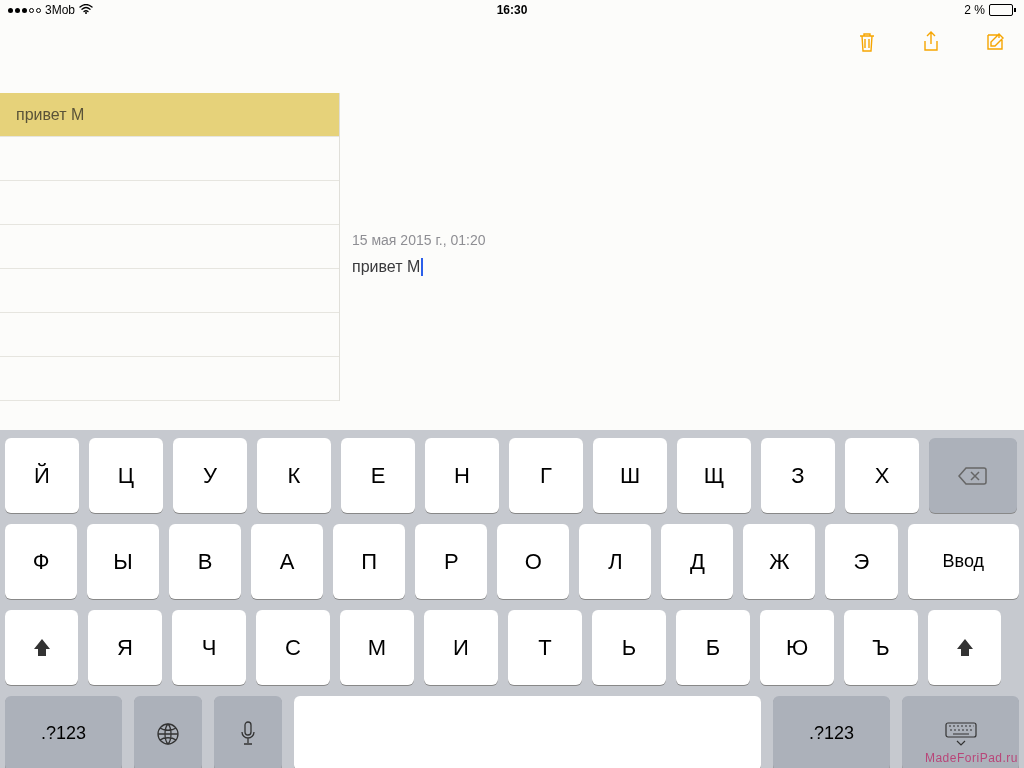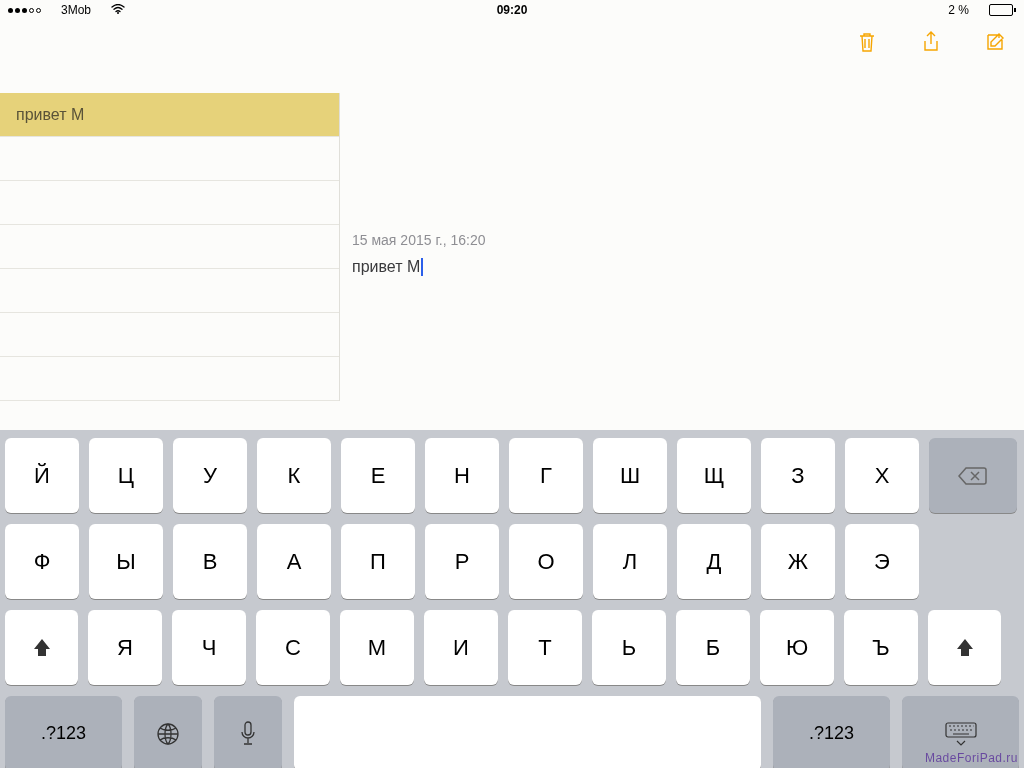--- a/index.html
+++ b/index.html
@@ -1,18 +1,18 @@
 <!DOCTYPE html>
 <html><head>
 <meta charset="utf-8">
 <style>
 html,body{margin:0;padding:0;width:1024px;height:768px;font-family:-apple-system,"Helvetica Neue",Helvetica,Arial,sans-serif;background:#fcfcfa;overflow:hidden;color:#000;}
 
 .status-bar{display:flex;justify-content:space-between;align-items:center;height:20px;padding:0 8px;font-size:12px;font-weight:500;}
-.status-left,.status-right{display:flex;align-items:center;gap:20px;}
+.status-left,.status-right{display:flex;align-items:center;gap:4px;}
 .status-center{position:absolute;left:50%;transform:translateX(-50%);font-weight:600;}
 .signal-dots{display:flex;gap:2px;align-items:center;}
 .dot{width:5px;height:5px;border-radius:50%;background:#000;}
 .dot.empty{background:transparent;border:1px solid #000;box-sizing:border-box;}
 .battery{display:flex;align-items:center;}
 .battery-body{width:22px;height:10px;border:1px solid #000;border-radius:2px;position:relative;}
 .battery-fill{height:100%;width:72%;background:#000;}
 .battery-tip{width:2px;height:4px;background:#000;margin-left:1px;}
 
 .toolbar{height:44px;display:flex;justify-content:flex-end;align-items:center;padding-right:18px;gap:42px;}
@@ -39,21 +39,21 @@
 .r2 .k-letter{width:74px;}
 .r2 .k-enter{width:114.5px;font-size:18px;}
 .r3 .k-shift{width:73px;}
 .r3 .k-letter{width:74px;}
 .r4{gap:12px;}
 .r4 .k-123{width:117px;font-size:18px;}
 .r4 .k-globe{width:68px;}
 .r4 .k-mic{width:68px;}
 .r4 .k-space{flex:1;background:#fff;}
 .r4 .k-hide{width:117px;}
-.watermark{position:absolute;right:6px;bottom:3px;font-size:12px;color:#4c1d95;opacity:.7;letter-spacing:.5px;pointer-events:none;}
+.watermark{position:absolute;right:6px;bottom:3px;font-size:12px;color:#be185d;opacity:.7;letter-spacing:.5px;pointer-events:none;}
 </style>
 </head>
 <body>
 
 <div class="status-bar">
   <div class="status-left">
     <span class="signal-dots">
       <span class="dot"></span>
         <span class="dot"></span>
         <span class="dot"></span>
@@ -61,21 +61,21 @@
         <span class="dot empty"></span>
     </span>
     <span>3Mob</span>
     <span>
       <svg width="14" height="10" viewBox="0 0 14 10">
           <path d="M1 3 Q7 -2 13 3 M3 5.3 Q7 1.8 11 5.3 M5 7.6 Q7 5.8 9 7.6" stroke="#000" stroke-width="1.3" fill="none" stroke-linecap="round"></path>
           <circle cx="7" cy="9" r="1" fill="#000"></circle>
         </svg>
     </span>
   </div>
-  <div class="status-center">09:20</div>
+  <div class="status-center">16:30</div>
   <div class="status-right">
     <span>2 %</span>
     <span class="battery">
       <span class="battery-body"><span class="battery-fill"></span></span>
         <span class="battery-tip"></span>
     </span>
   </div>
 </div>
 
 <div class="toolbar">
@@ -102,21 +102,21 @@
       <span>привет М</span>
     </div>
     <div class="sep-row"></div>
     <div class="sep-row"></div>
     <div class="sep-row"></div>
     <div class="sep-row"></div>
     <div class="sep-row"></div>
     <div class="sep-row"></div>
   </div>
   <div class="editor">
-    <div class="date">15 мая 2015 г., 16:20</div>
+    <div class="date">15 мая 2015 г., 01:20</div>
     <div class="body">
       <span>привет М</span>
         <span class="cursor"></span>
     </div>
   </div>
 </div>
 
 <div class="keyboard">
   <div class="krow r1" id="row1">
 
@@ -143,20 +143,21 @@
       <div class="key k-letter">Ы</div>
       <div class="key k-letter">В</div>
       <div class="key k-letter">А</div>
       <div class="key k-letter">П</div>
       <div class="key k-letter">Р</div>
       <div class="key k-letter">О</div>
       <div class="key k-letter">Л</div>
       <div class="key k-letter">Д</div>
       <div class="key k-letter">Ж</div>
       <div class="key k-letter">Э</div>
+      <div class="key k-enter">Ввод</div>
     </div>
   <div class="krow r3" id="row3">
       <div class="key k-shift">
         <svg width="22" height="22" viewBox="0 0 22 22">
           <path d="M11 2 L19 12 H15 V19 H7 V12 H3 Z" fill="#333"></path>
         </svg>
       </div>
       <div class="key k-letter">Я</div>
       <div class="key k-letter">Ч</div>
       <div class="key k-letter">С</div>

